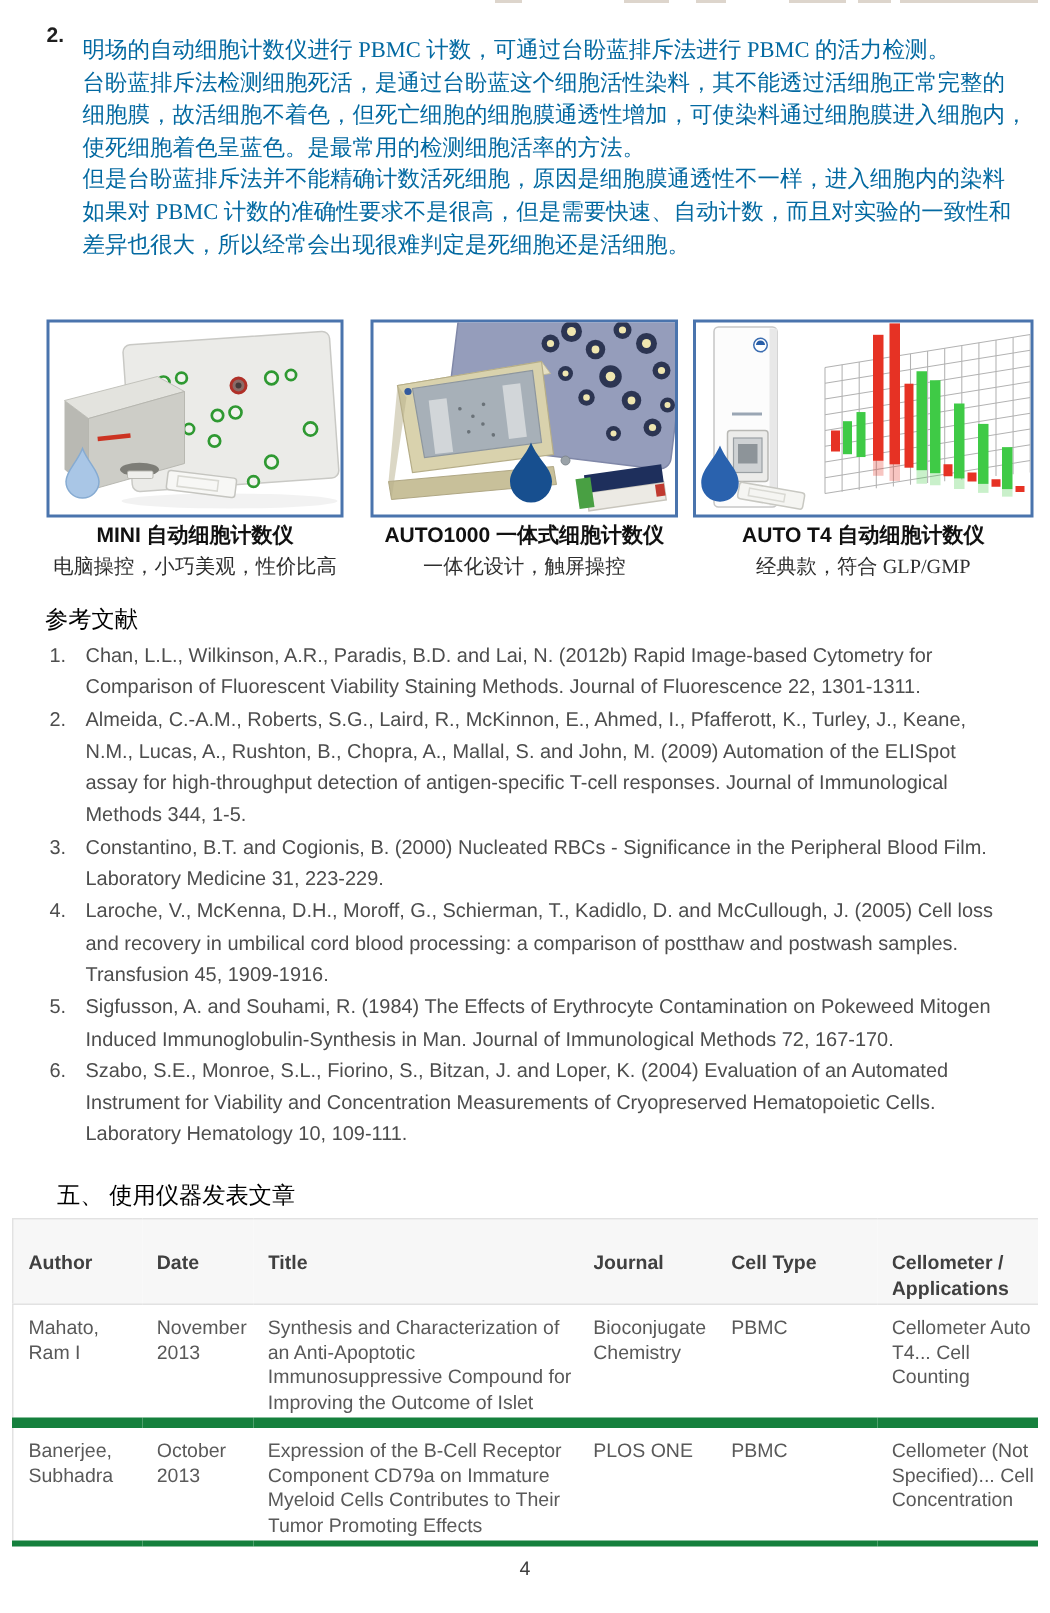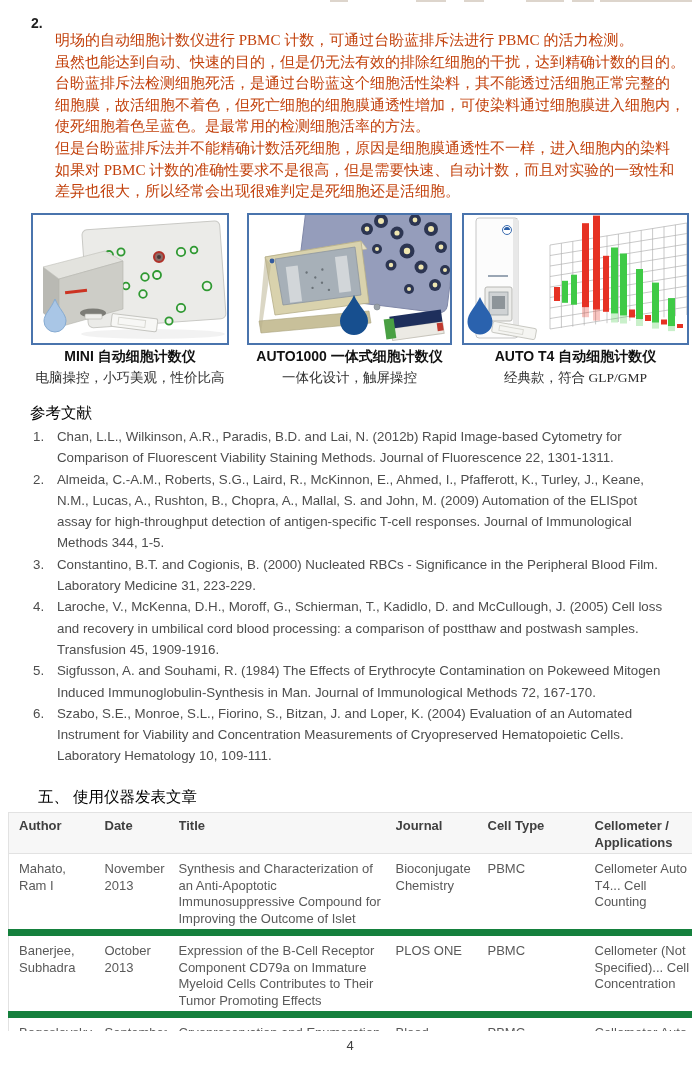--- a/index.html
+++ b/index.html
@@ -5,22 +5,22 @@
   html,body{margin:0;padding:0;background:#ffffff;}
   .page{position:relative;width:700px;height:1075px;background:#fff;overflow:hidden;
         font-family:"Liberation Sans",sans-serif;color:#2b2b2b;}
   .abs{position:absolute;}
 
   
   .frag{position:absolute;top:0;height:2px;background:#ddd5cc;}
 
   
   .intro-num{left:31px;top:15px;font-weight:bold;font-size:14px;color:#1f1f1f;}
-  .intro{left:55px;top:30px;width:644px;font-family:"Liberation Serif",serif;
-         font-size:15px;color:#c2410c;}
+  .intro{left:55px;top:24px;width:644px;font-family:"Liberation Serif",serif;
+         font-size:15px;color:#0369a1;}
   .cn-line{height:21.6px;line-height:21.6px;white-space:nowrap;}
 
   
   .prod{box-sizing:border-box;border:2px solid #4a74ad;background:#fff;top:213px;height:132px;}
   .prod svg{display:block;width:100%;height:100%;}
   .cap{top:347px;height:19px;line-height:19px;text-align:center;font-weight:bold;
        font-size:14px;color:#111;white-space:nowrap;}
   .cap-desc{top:369px;height:18px;line-height:18px;text-align:center;
        font-family:"Liberation Serif",serif;font-size:13.5px;color:#2e2e2e;white-space:nowrap;}
 
@@ -30,21 +30,21 @@
   .ref-item{position:relative;padding-left:24px;font-size:13.3px;line-height:21.3px;color:#4d4d4d;}
   .ref-num{position:absolute;left:0;top:0;}
 
   
   .tblwrap{left:8px;top:812px;width:684px;height:219px;overflow:hidden;}
   table{border-collapse:collapse;table-layout:fixed;width:684px;
         font-size:13px;color:#595959;}
   .tbl-outer{border:1px solid #e2e2e2;}
   th,td{vertical-align:top;text-align:left;font-weight:normal;
         padding:7px 2px 2px 10px;}
-  thead th{background:#f7f7f7;font-weight:bold;color:#404040;border-bottom:1px solid #e2e2e2;padding-top:5px;}
+  thead th{background:#f7f7f7;font-weight:bold;color:#404040;border-bottom:1px solid #e2e2e2;padding-top:21px;}
   tbody td{border-top:7px solid #15803d;}
   tbody tr:first-child td{border-top:none;}
   .hcell{height:33px;line-height:16.5px;overflow:hidden;}
   .c4{height:66px;line-height:16.5px;overflow:hidden;}
   .c1{height:22px;line-height:16.5px;overflow:hidden;}
 
   .pagenum{left:0;top:1038px;width:700px;text-align:center;font-size:13px;color:#404040;}
 </style>
 </head>
 <body>
@@ -56,21 +56,20 @@
     <div class="frag" style="left:416px;width:30px;"></div>
     <div class="frag" style="left:464px;width:20px;"></div>
     <div class="frag" style="left:526px;width:38px;"></div>
     <div class="frag" style="left:572px;width:22px;"></div>
     <div class="frag" style="left:600px;width:92px;"></div>
   </div>
 
   <div class="abs intro-num">2.</div>
   <div class="abs intro">
     <div class="cn-line">明场的自动细胞计数仪进行 PBMC 计数，可通过台盼蓝排斥法进行 PBMC 的活力检测。</div>
-    <div class="cn-line">虽然也能达到自动、快速的目的，但是仍无法有效的排除红细胞的干扰，达到精确计数的目的。</div>
     <div class="cn-line">台盼蓝排斥法检测细胞死活，是通过台盼蓝这个细胞活性染料，其不能透过活细胞正常完整的</div>
     <div class="cn-line">细胞膜，故活细胞不着色，但死亡细胞的细胞膜通透性增加，可使染料通过细胞膜进入细胞内，</div>
     <div class="cn-line">使死细胞着色呈蓝色。是最常用的检测细胞活率的方法。</div>
     <div class="cn-line">但是台盼蓝排斥法并不能精确计数活死细胞，原因是细胞膜通透性不一样，进入细胞内的染料</div>
     <div class="cn-line">如果对 PBMC 计数的准确性要求不是很高，但是需要快速、自动计数，而且对实验的一致性和</div>
     <div class="cn-line">差异也很大，所以经常会出现很难判定是死细胞还是活细胞。</div>
   </div>
 
   <div class="abs prod" style="left:31px;width:198px;">
     <svg viewBox="0 0 194 128">

